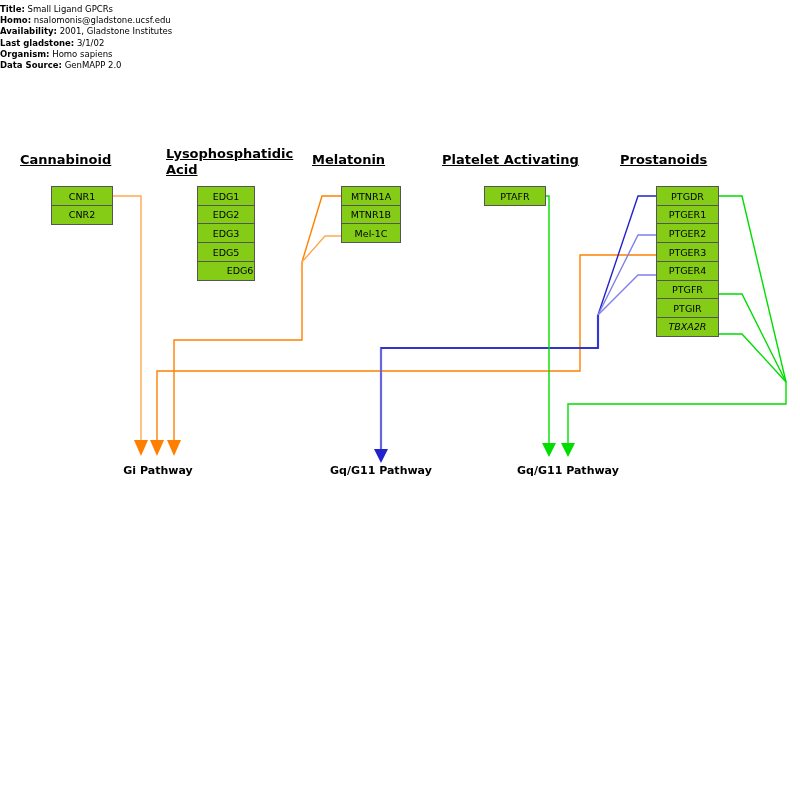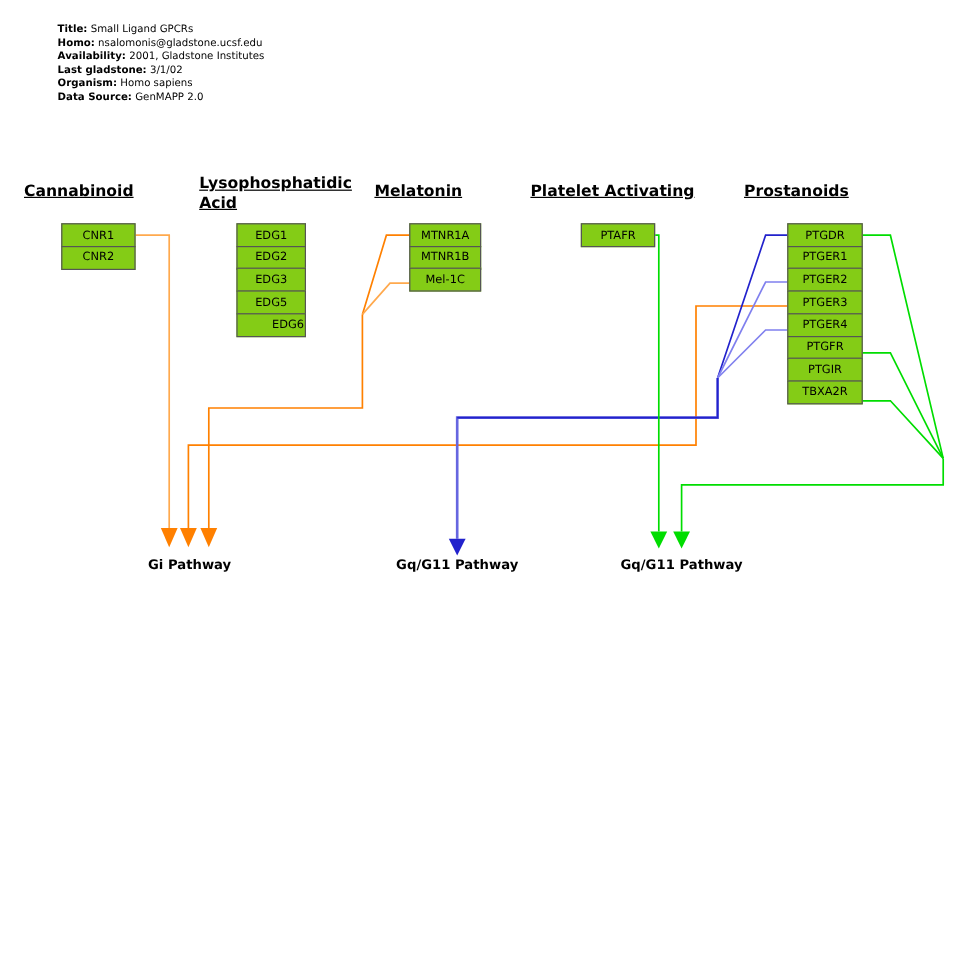--- a/index.html
+++ b/index.html
@@ -12,25 +12,24 @@
     height: 799px;
     position: relative;
     overflow: hidden;
     font-family: "DejaVu Sans", "Liberation Sans", sans-serif;
   }
 
   
   #metadata {
     position: absolute;
     left: 0px;
-    top: 20px;
+    top: 4px;
     width: 200px;
     overflow: hidden;
     white-space: nowrap;
-    padding-left: 48px;
   }
   .meta-row {
     font-size: 8.5px;
     line-height: 11.2px;
     color: #000000;
     white-space: nowrap;
   }
   .meta-key {
     font-weight: bold;
   }
@@ -198,20 +197,20 @@
 </div>
 
 <div class="gene-stack" style="left:656px; top:186px; width:63px;">
   <div class="gene-box" style="height:20px;">PTGDR</div>
   <div class="gene-box" style="height:20px;">PTGER1</div>
   <div class="gene-box" style="height:20px;">PTGER2</div>
   <div class="gene-box" style="height:20px;">PTGER3</div>
   <div class="gene-box" style="height:20px;">PTGER4</div>
   <div class="gene-box" style="height:20px;">PTGFR</div>
   <div class="gene-box" style="height:20px;">PTGIR</div>
-  <div class="gene-box" style="height:20px;">TBXA2R</div>
+  <div class="gene-box" style="height:20px;font-style:italic;">TBXA2R</div>
 </div>
 
 <div class="pathway-label" style="left:88px; top:464px; width:140px;">Gi Pathway</div>
 
 <div class="pathway-label" style="left:301px; top:464px; width:160px;">Gq/G11 Pathway</div>
 
 <div class="pathway-label" style="left:488px; top:464px; width:160px;">Gq/G11 Pathway</div>
 
 </body></html>

